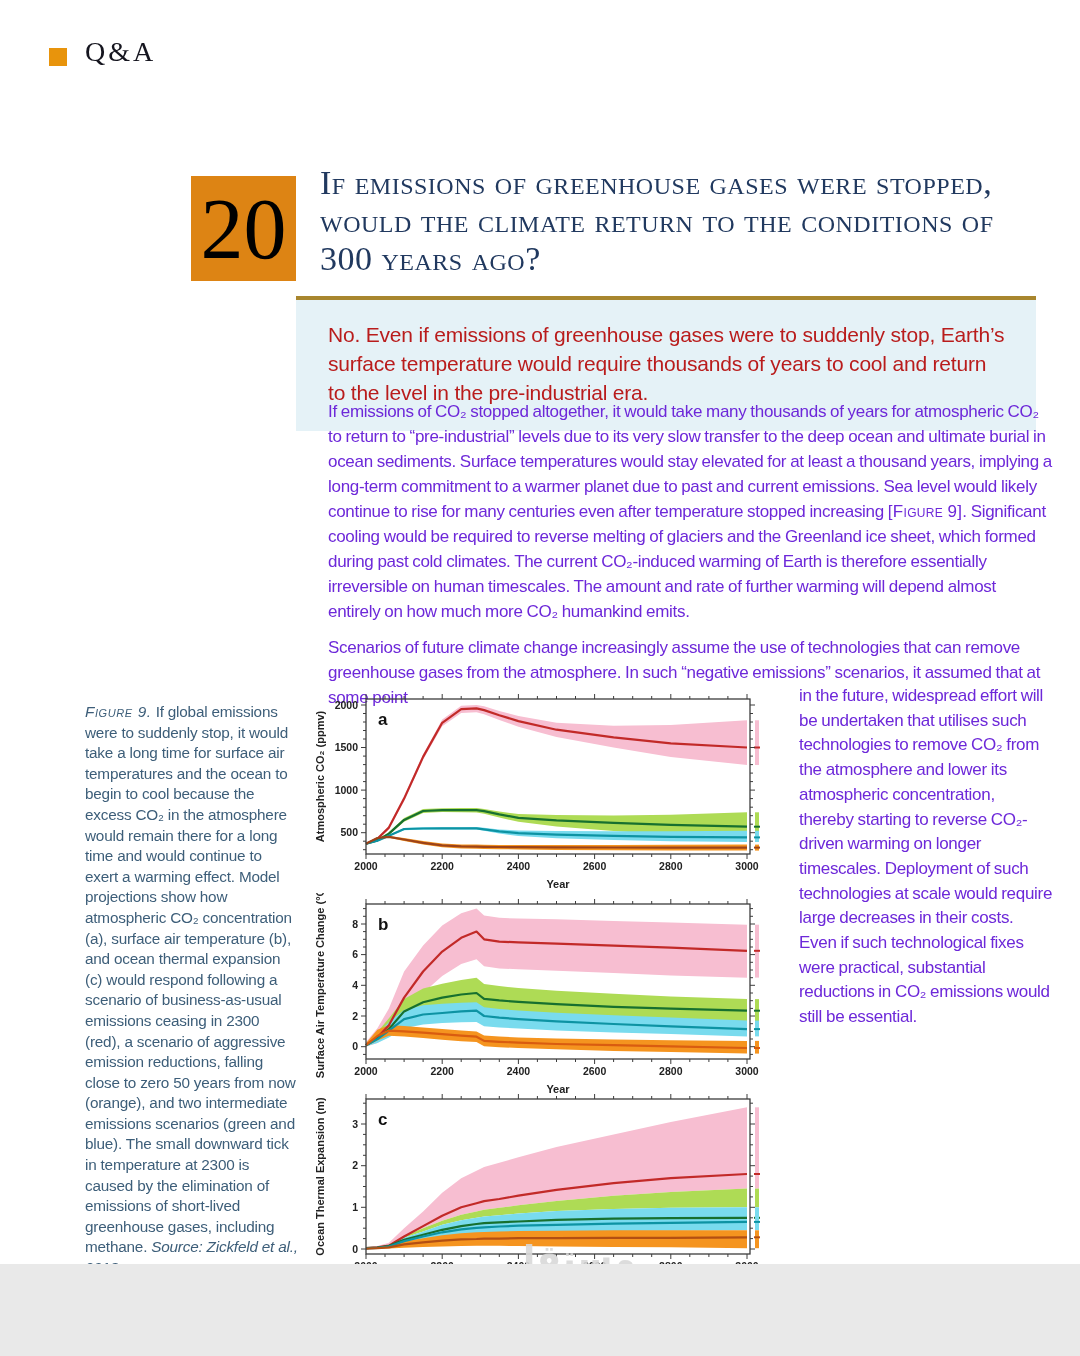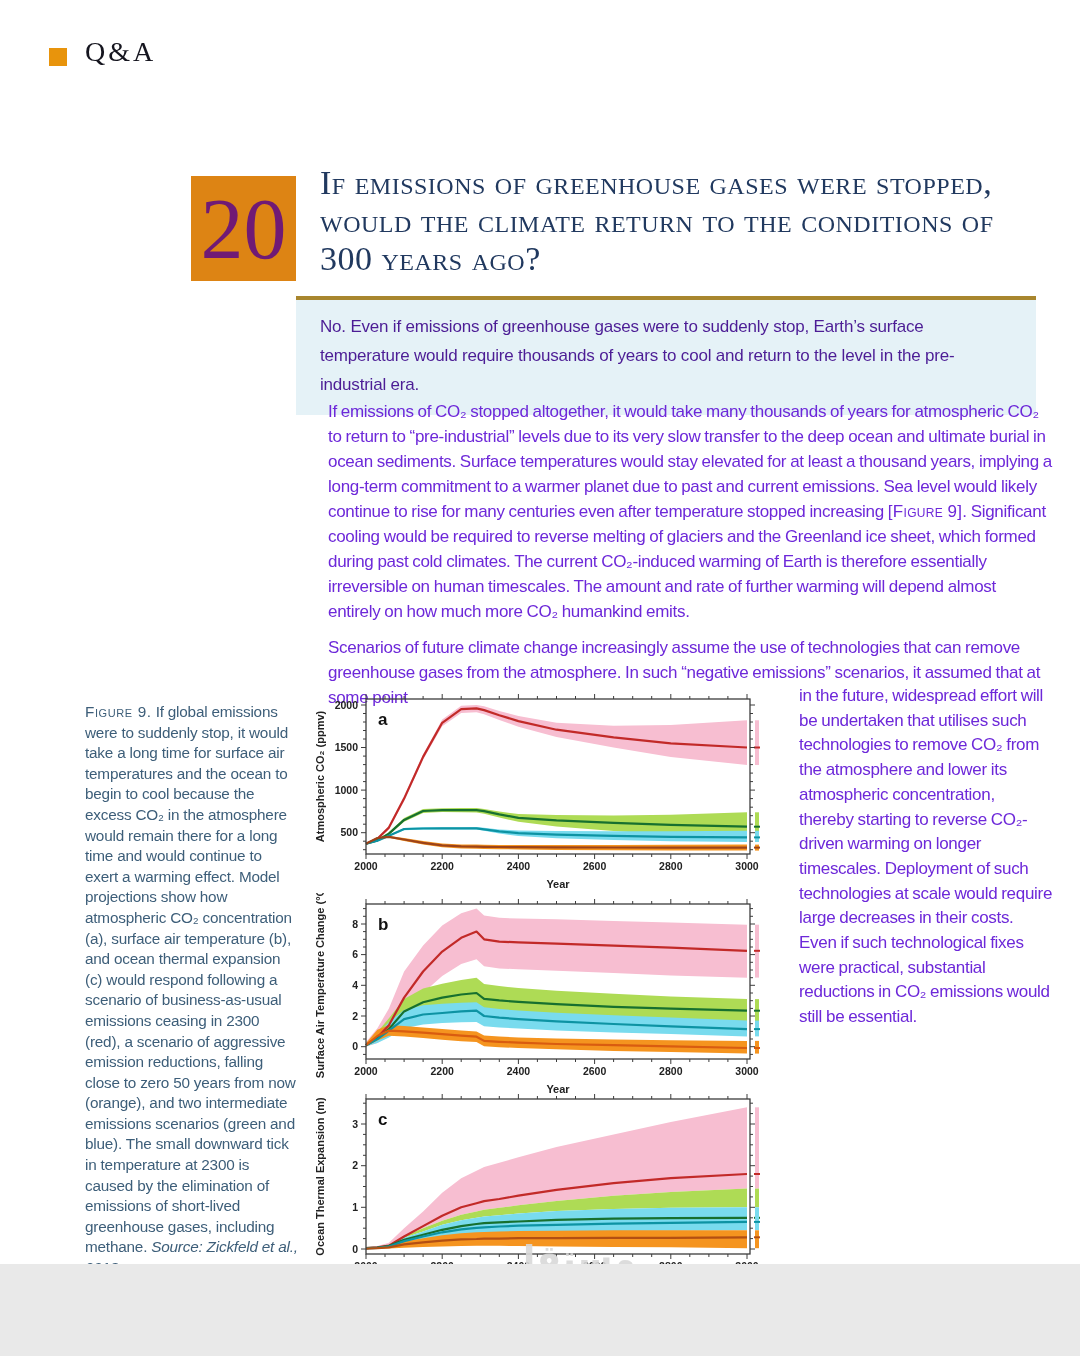--- a/index.html
+++ b/index.html
@@ -7,41 +7,41 @@
         font-family:"Liberation Sans",sans-serif;overflow:hidden;}
 
   
   .qa-square{position:absolute;left:49px;top:48px;width:18px;height:18px;background:#e8940c;}
   .qa-label{position:absolute;left:85px;top:36px;font-family:"Liberation Serif",serif;
             font-size:28px;letter-spacing:3px;color:#15151f;}
 
   
   .qnum{position:absolute;left:191px;top:176px;width:105px;height:105px;background:#dd8414;
         display:flex;align-items:center;justify-content:center;}
-  .qnum span{font-family:"Liberation Serif",serif;font-size:86px;line-height:1;color:#701a75;}
+  .qnum span{font-family:"Liberation Serif",serif;font-size:86px;line-height:1;color:#000000;}
   .qtitle{position:absolute;left:320px;top:164px;width:700px;margin:0;
           font-family:"Liberation Serif",serif;font-weight:normal;font-variant:small-caps;
           font-size:34px;line-height:38px;color:#21395f;letter-spacing:0.5px;}
 
   
   .callout{position:absolute;left:296px;top:296px;width:740px;box-sizing:border-box;
            background:#e5f2f7;border-top:4px solid #a8862e;padding:12px 20px 16px 24px;}
-  .callout p{margin:0;font-size:17px;line-height:29px;color:#4c1d95;letter-spacing:-0.2px;}
+  .callout p{margin:8px;font-size:21px;line-height:29px;color:#b91c1c;letter-spacing:-0.2px;}
 
   
   .body{position:absolute;margin:8px;font-size:17px;color:#6d28d9;letter-spacing:-0.3px;word-spacing:-0.5px;}
   .para1{left:320px;top:391px;width:724px;line-height:25px;}
   .para2{left:320px;top:627px;width:730px;line-height:25px;}
   .rightcol{left:791px;top:676px;width:254px;line-height:24.7px;}
   .figref{font-variant:small-caps;letter-spacing:0.3px;}
 
   
   .caption{position:absolute;left:85px;top:702px;width:213px;font-size:15.3px;line-height:20.6px;
            color:#3d5e79;letter-spacing:-0.2px;}
-  .figlabel{font-variant:small-caps;letter-spacing:0.6px;}
+  .figlabel{font-variant:small-caps;letter-spacing:0.6px;font-style:italic;}
   .source{font-style:italic;}
 
   
   .chart{position:absolute;left:312px;width:460px;height:205px;}
   #chart-a{top:688px;}
   #chart-b{top:893px;}
   #chart-c{top:1088px;}
   .chart svg .tick{font:bold 10.5px "Liberation Sans",sans-serif;fill:#222;}
   .chart svg .axlab{font:bold 11px "Liberation Sans",sans-serif;fill:#222;}
   .chart svg .panel{font:bold 17px "Liberation Sans",sans-serif;fill:#111;}

